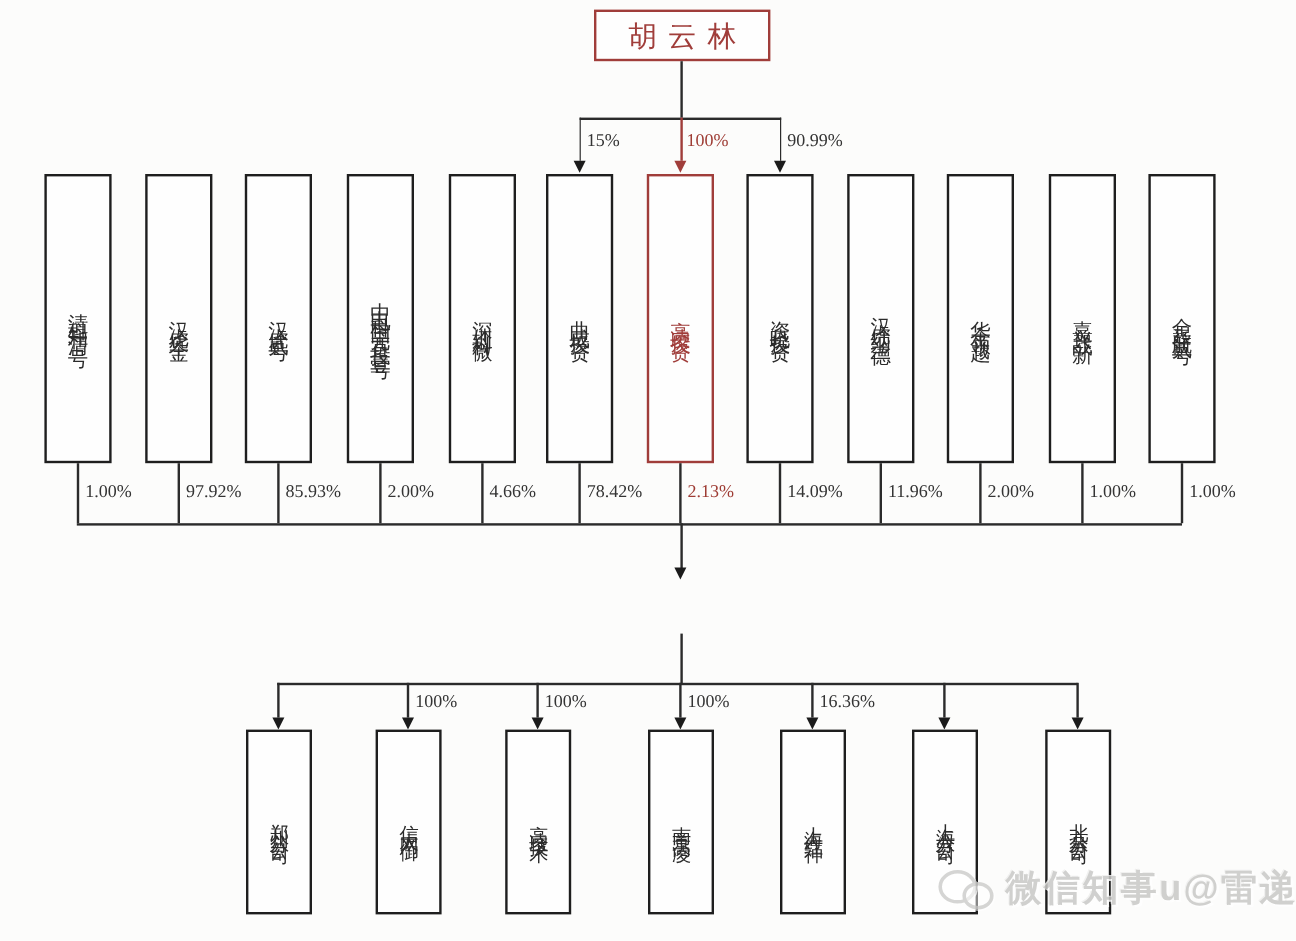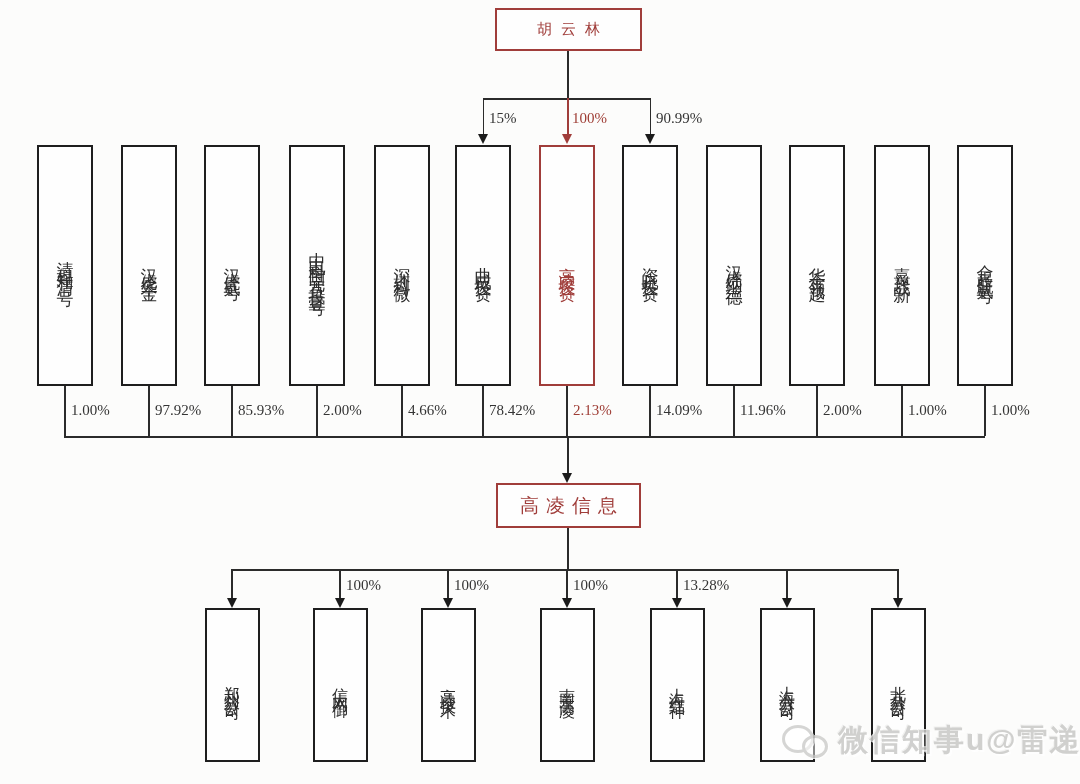--- a/index.html
+++ b/index.html
@@ -9,21 +9,21 @@
     background:#fcfcfb; overflow:hidden;
     font-family:"Liberation Serif", serif; color:#2b2b2b;
   }
   .box {
     position:absolute; box-sizing:border-box;
     border:2px solid var(--border); background:#fefefe;
     display:flex; align-items:center; justify-content:center;
   }
   .box.red { border-color:var(--accent); }
   .box.red .vtext, .box.red .hlabel { color:var(--accent); }
-  .hlabel { font-size:15px; letter-spacing:9px; text-indent:9px; white-space:nowrap; }
+  .hlabel { font-size:24px; letter-spacing:9px; text-indent:9px; white-space:nowrap; }
   .vtext {
     writing-mode:vertical-rl; text-orientation:upright;
     font-size:17px; letter-spacing:6px; line-height:1; color:#2b2b2b;
   }
   .vline { position:absolute; width:1.6px; background:var(--line); }
   .hline { position:absolute; height:1.6px; background:var(--line); }
   .vline.red, .hline.red { background:var(--accent); }
   .arr {
     position:absolute; width:0; height:0;
     border-left:5px solid transparent; border-right:5px solid transparent;
@@ -138,23 +138,20 @@
       </div>
       <div class="vline" style="left:984.2px; top:386px; height:50px;"></div>
       <span class="pct" style="left:991px; top:402px;">1.00%</span>
     </div>
 
   <div class="hline" style="left:64px; top:436px; width:921px;"></div>
 
   <div class="vline" style="left:567px; top:436px; height:38px;"></div>
   <div class="arr" style="left:562px; top:473px;"></div>
 
-  <div class="box red" style="left:496px; top:483px; width:145px; height:45px;">
-    <span class="hlabel" style="font-size:19px; letter-spacing:7px; text-indent:7px;">高凌信息</span>
-  </div>
 
   <div class="vline" style="left:567px; top:528px; height:42px;"></div>
   <div class="hline" style="left:231px; top:569px; width:667px;"></div>
 
   <div id="subsidiaries">
       <div class="vline" style="left:231.2px; top:569px; height:29px;"></div>
       <div class="arr" style="left:227px; top:598px;"></div>
       <div class="box" style="left:204.5px; top:608px; width:55px; height:154px;">
         <span class="vtext" style="font-size:16px; letter-spacing:5px;">郑州分公司</span>
       </div>
@@ -174,21 +171,21 @@
       <div class="arr" style="left:562px; top:598px;"></div>
       <div class="box" style="left:539.5px; top:608px; width:55px; height:154px;">
         <span class="vtext" style="font-size:16px; letter-spacing:5px;">南京高凌</span>
       </div>
       <span class="pct" style="left:573px; top:577px;">100%</span>
       <div class="vline" style="left:676.2px; top:569px; height:29px;"></div>
       <div class="arr" style="left:672px; top:598px;"></div>
       <div class="box" style="left:649.5px; top:608px; width:55px; height:154px;">
         <span class="vtext" style="font-size:16px; letter-spacing:5px;">上海红神</span>
       </div>
-      <span class="pct" style="left:683px; top:577px;">13.28%</span>
+      <span class="pct" style="left:683px; top:577px;">16.36%</span>
       <div class="vline" style="left:786.2px; top:569px; height:29px;"></div>
       <div class="arr" style="left:782px; top:598px;"></div>
       <div class="box" style="left:759.5px; top:608px; width:55px; height:154px;">
         <span class="vtext" style="font-size:16px; letter-spacing:5px;">上海分公司</span>
       </div>
       <div class="vline" style="left:897.2px; top:569px; height:29px;"></div>
       <div class="arr" style="left:893px; top:598px;"></div>
       <div class="box" style="left:870.5px; top:608px; width:55px; height:154px;">
         <span class="vtext" style="font-size:16px; letter-spacing:5px;">北京分公司</span>
       </div>

